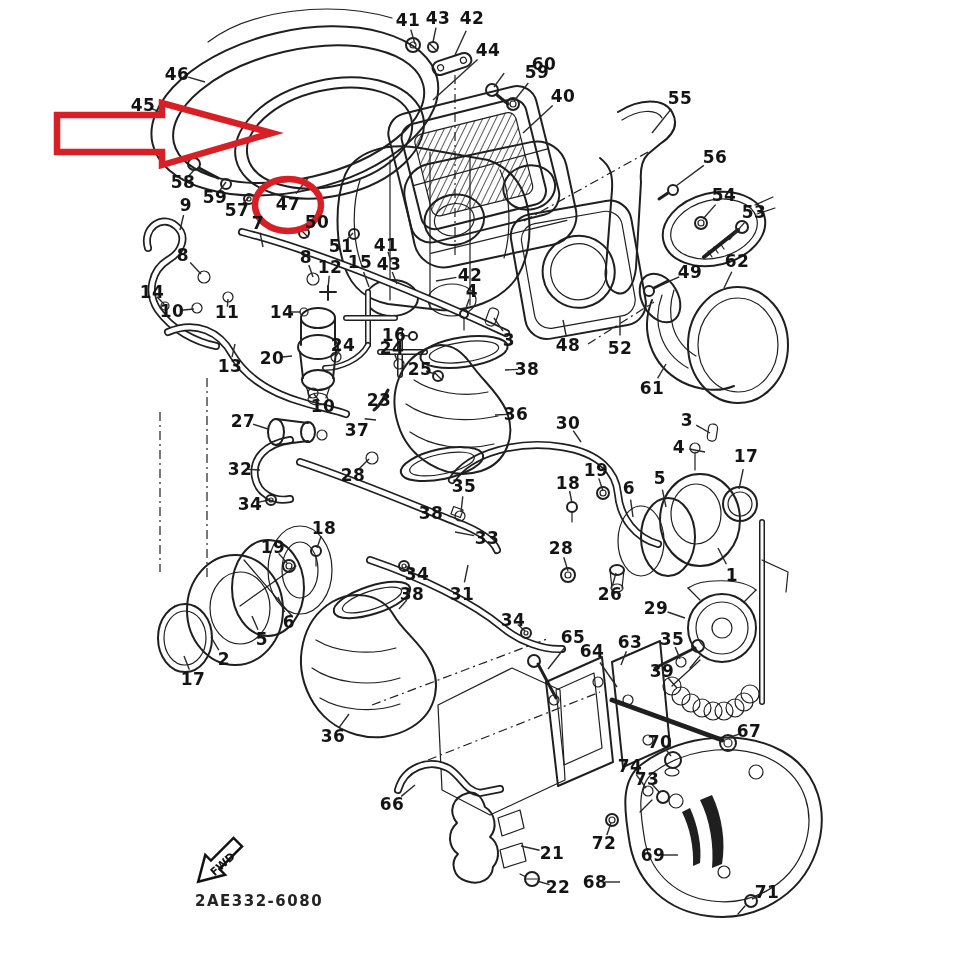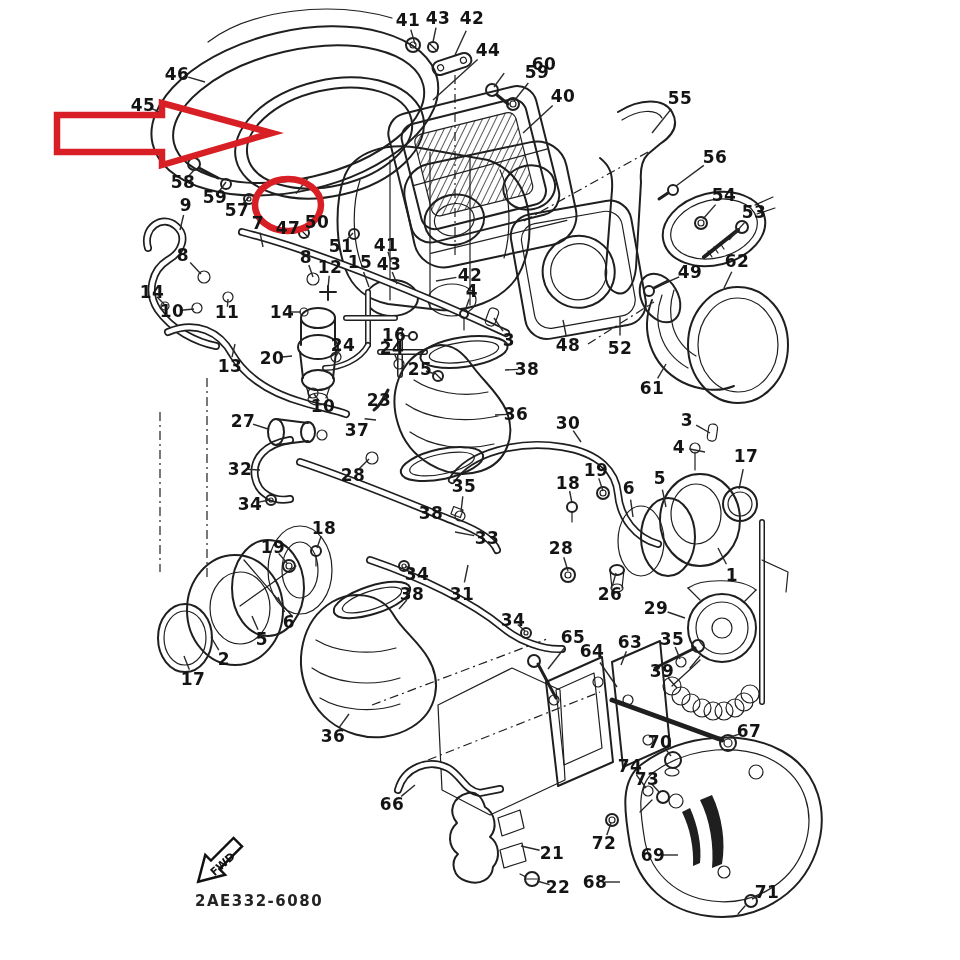--- a/index.html
+++ b/index.html
@@ -452,21 +452,21 @@
       <div class="plabel" style="left: 563px; top: 96px;">40</div>
       <div class="plabel" style="left: 680px; top: 98px;">55</div>
       <div class="plabel" style="left: 715px; top: 157px;">56</div>
       <div class="plabel" style="left: 724px; top: 195px;">54</div>
       <div class="plabel" style="left: 754px; top: 212px;">53</div>
       <div class="plabel" style="left: 177px; top: 74px;">46</div>
       <div class="plabel" style="left: 143px; top: 105px;">45</div>
       <div class="plabel" style="left: 183px; top: 182px;">58</div>
       <div class="plabel" style="left: 215px; top: 197px;">59</div>
       <div class="plabel" style="left: 237px; top: 210px;">57</div>
-      <div class="plabel" style="left: 288px; top: 204px; margin-top: 24px;">47</div>
+      <div class="plabel" style="left: 288px; top: 204px;">47</div>
       <div class="plabel" style="left: 317px; top: 222px;">50</div>
       <div class="plabel" style="left: 341px; top: 246px;">51</div>
       <div class="plabel" style="left: 186px; top: 205px;">9</div>
       <div class="plabel" style="left: 258px; top: 223px;">7</div>
       <div class="plabel" style="left: 183px; top: 255px;">8</div>
       <div class="plabel" style="left: 306px; top: 257px;">8</div>
       <div class="plabel" style="left: 330px; top: 267px;">12</div>
       <div class="plabel" style="left: 360px; top: 262px;">15</div>
       <div class="plabel" style="left: 389px; top: 264px;">43</div>
       <div class="plabel" style="left: 386px; top: 245px;">41</div>

